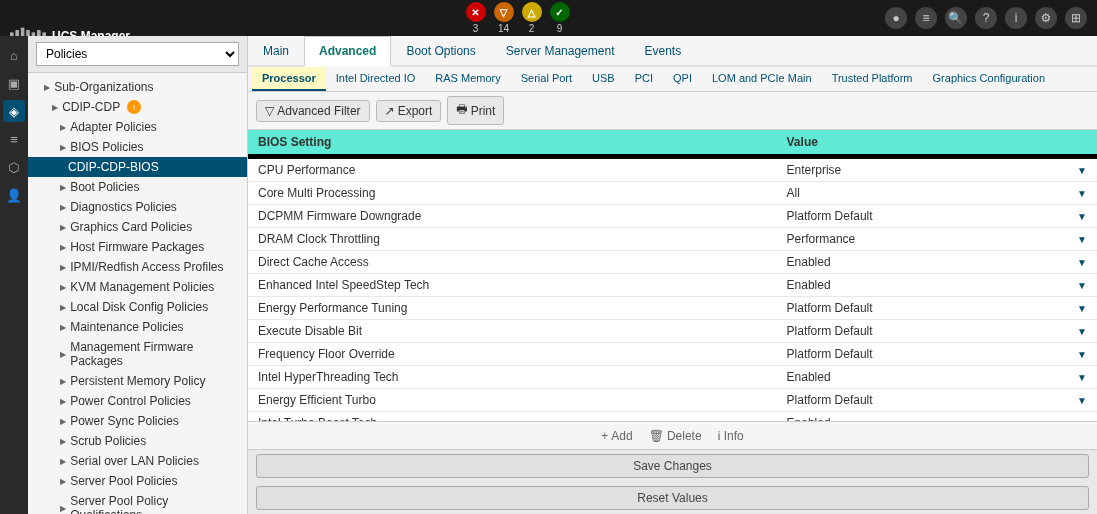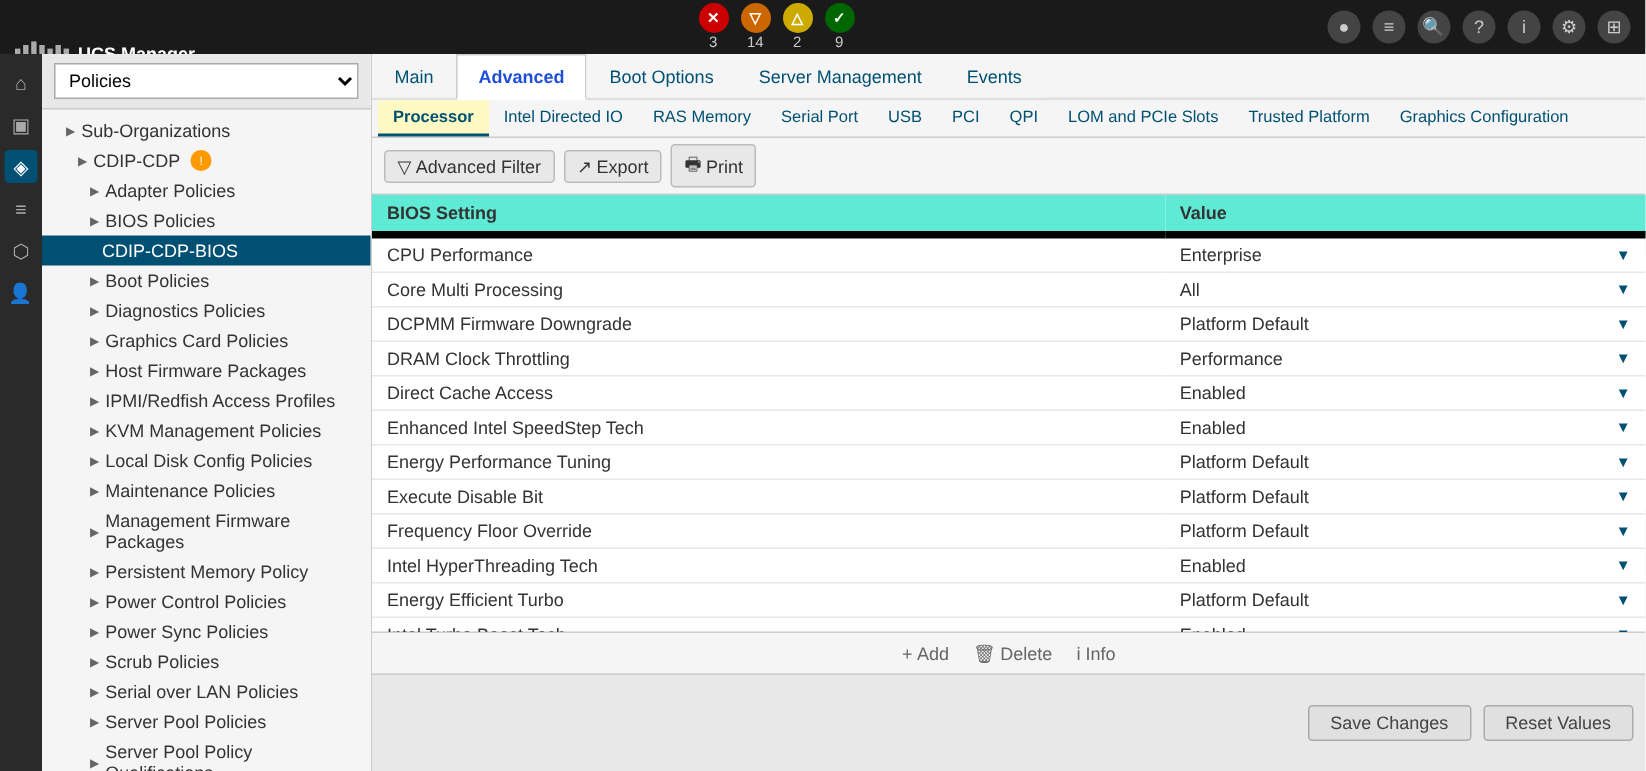--- a/index.html
+++ b/index.html
@@ -198,21 +198,21 @@
       border-bottom: none;
       color: #005073;
       background: #f5f5f5;
       font-size: 12px;
     }
     .tab.active {
       background: white;
       border-color: #ccc;
       border-bottom: 2px solid white;
       margin-bottom: -2px;
-      color: #1d4ed8;
+      color: #0f766e;
       font-weight: bold;
     }
 
     
     .subtabs-row {
       display: flex;
       background: #f5f5f5;
       border-bottom: 1px solid #ccc;
       padding: 0 4px;
     }
@@ -307,23 +307,24 @@
       align-items: center;
       gap: 3px;
       color: #666;
       cursor: pointer;
       font-size: 11px;
     }
     .save-row {
       display: flex;
       justify-content: flex-end;
       gap: 8px;
-      padding: 20px 8px;
+      padding: 4px 8px;
       background: #e8e8e8;
       border-top: 1px solid #ccc;
+      flex-direction: column;
     }
     .save-btn {
       padding: 4px 14px;
       background: #e0e0e0;
       border: 1px solid #aaa;
       border-radius: 3px;
       cursor: pointer;
       font-size: 12px;
       color: #444;
     }
@@ -490,21 +491,21 @@
       </div>
 
     <div class="subtabs-row" id="sub-tabs">
     <div class="subtab active">Processor</div>
         <div class="subtab">Intel Directed IO</div>
         <div class="subtab">RAS Memory</div>
         <div class="subtab">Serial Port</div>
         <div class="subtab">USB</div>
         <div class="subtab">PCI</div>
         <div class="subtab">QPI</div>
-        <div class="subtab">LOM and PCIe Slots</div>
+        <div class="subtab">LOM and PCIe Main</div>
         <div class="subtab">Trusted Platform</div>
         <div class="subtab">Graphics Configuration</div>
       </div>
 
     <div class="toolbar" id="toolbar-container">
     <div class="toolbar-btn">
           <span>▽</span>
           <span>Advanced Filter</span>
         </div>
         <div class="toolbar-btn">

